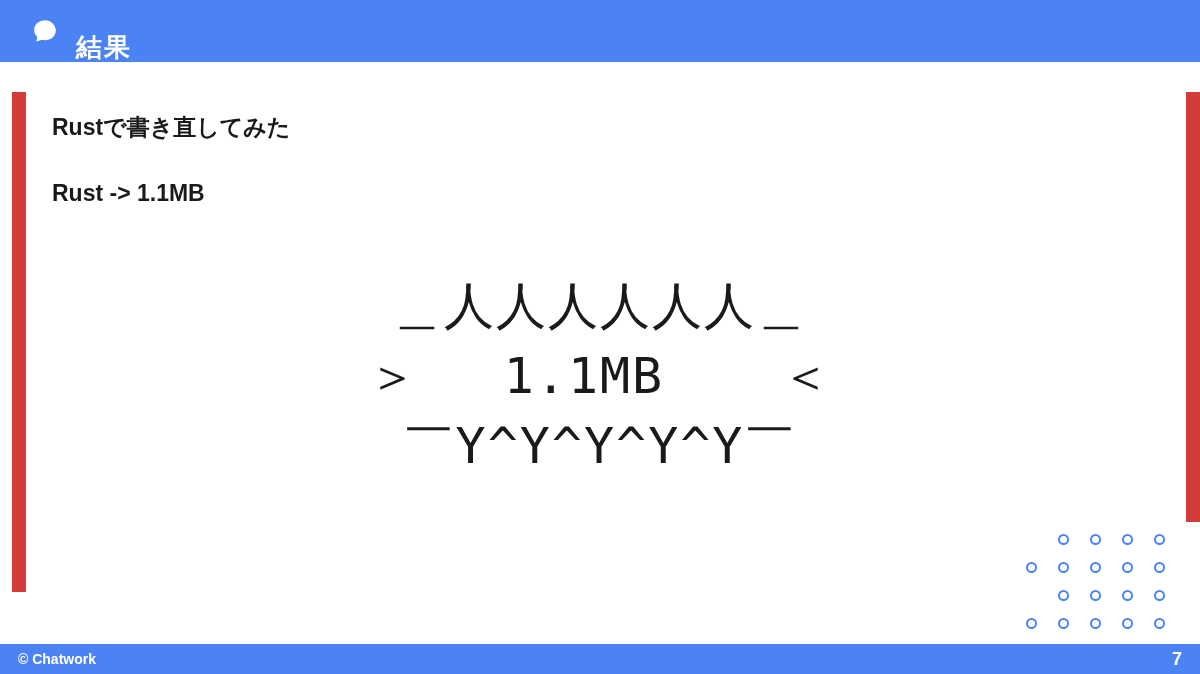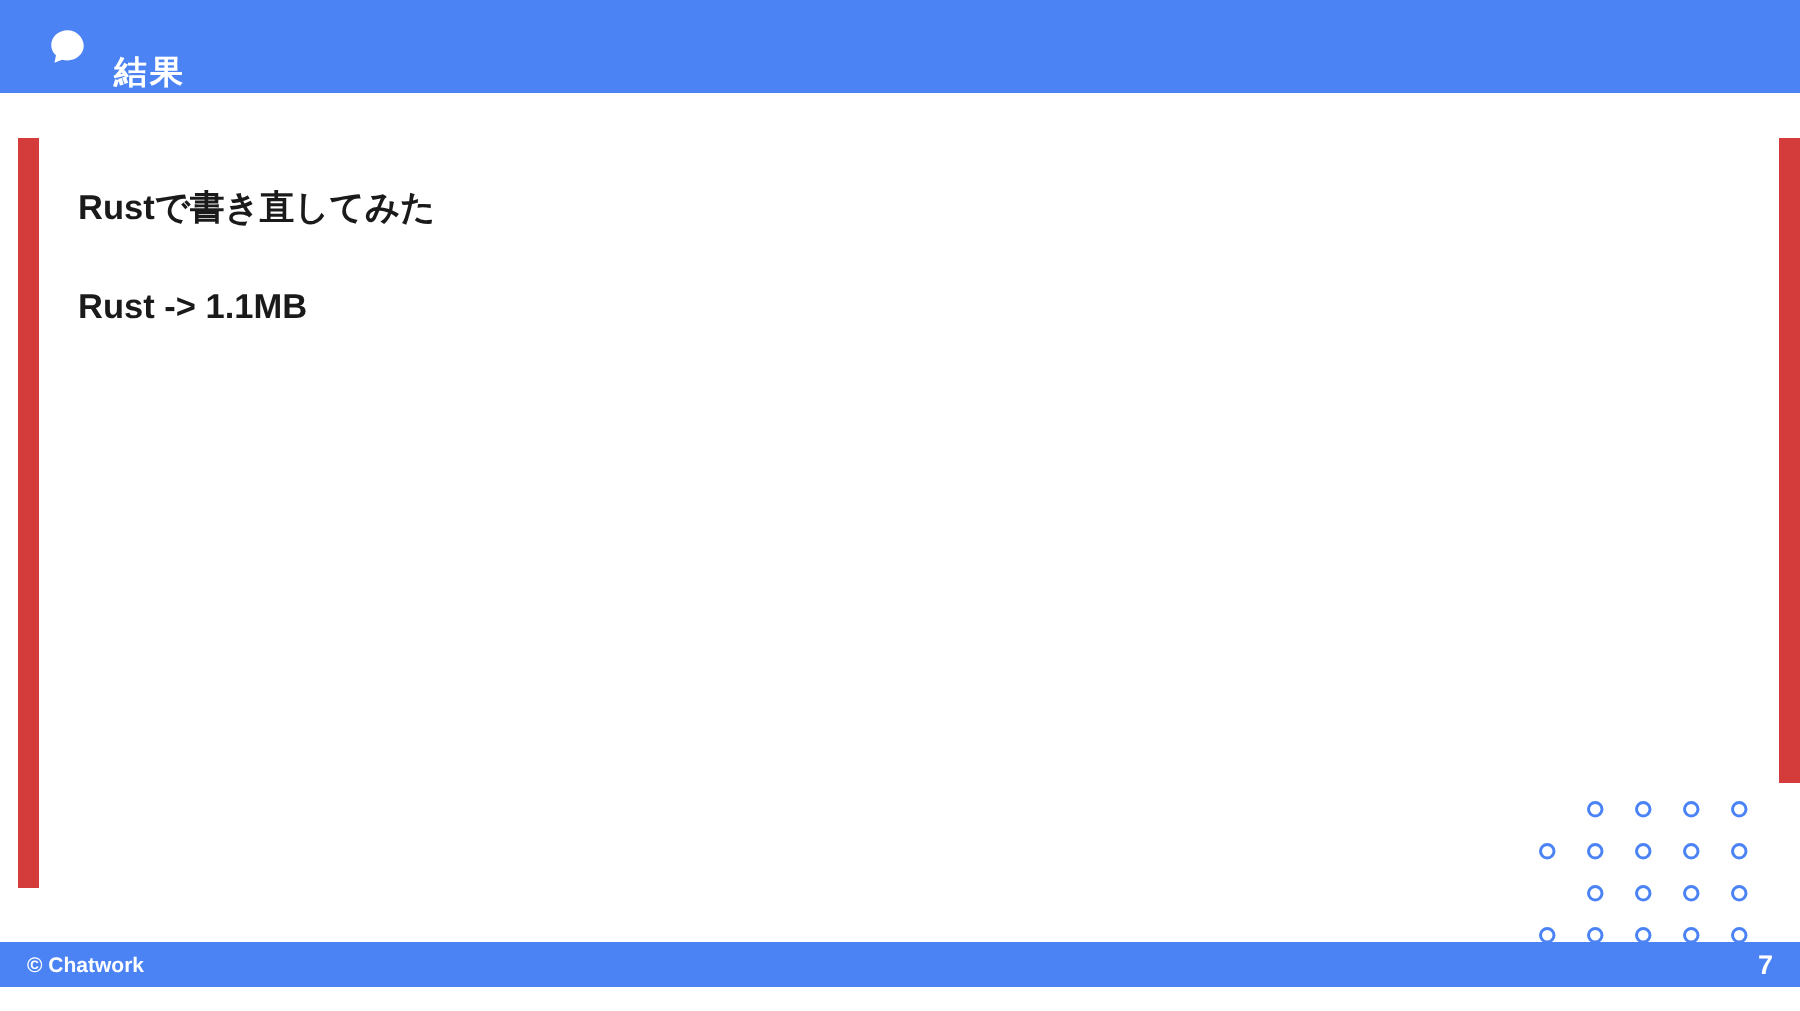--- a/index.html
+++ b/index.html
@@ -20,29 +20,28 @@
     color: #fff;
   }
   .logo-icon {
     width: 26px;
     height: 26px;
     margin-right: 18px;
     position: relative;
   }
   .logo-icon svg { width: 100%; height: 100%; }
   .header-title {
-    font-size: 22px;
+    font-size: 26px;
     font-weight: 700;
     letter-spacing: 2px;
     margin-top: 33px;
   }
   .content {
     position: relative;
     padding: 48px 52px 0 52px;
-    margin-top: 11px;
   }
   .body-text {
     font-size: 23px;
     font-weight: 600;
     color: #1a1a1a;
     line-height: 1.5;
   }
   .link-block {
     margin-top: 30px;
   }
@@ -98,21 +97,21 @@
   .dots-decoration .dot {
     width: 11px;
     height: 11px;
     border: 2px solid #4b83f5;
     border-radius: 50%;
   }
   .dots-decoration .hidden { visibility: hidden; }
   .footer {
     position: absolute;
     left: 0;
-    bottom: 16px;
+    bottom: 0;
     width: 100%;
     height: 30px;
     background: #4b83f5;
     color: #fff;
     display: flex;
     align-items: center;
     justify-content: space-between;
     padding: 0 18px 0 18px;
     font-size: 14px;
     font-weight: 600;
@@ -138,20 +137,23 @@
 <div class="right-bar"></div>
 
 <div class="content">
   <div class="body-text">Rustで書き直してみた</div>
 
 
   <div class="sizes-block">
     <div>Rust -&gt; 1.1MB</div>
   </div>
 
+  <div class="ascii-art"><span>＿人人人人人人＿</span>
+<span>＞　 1.1MB 　 ＜</span>
+<span>￣Y^Y^Y^Y^Y￣</span></div>
 </div>
 
 <div class="dots-decoration">
   <span class="dot hidden"></span>
     <span class="dot"></span>
     <span class="dot"></span>
     <span class="dot"></span>
     <span class="dot"></span>
   <span class="dot"></span>
     <span class="dot"></span>

